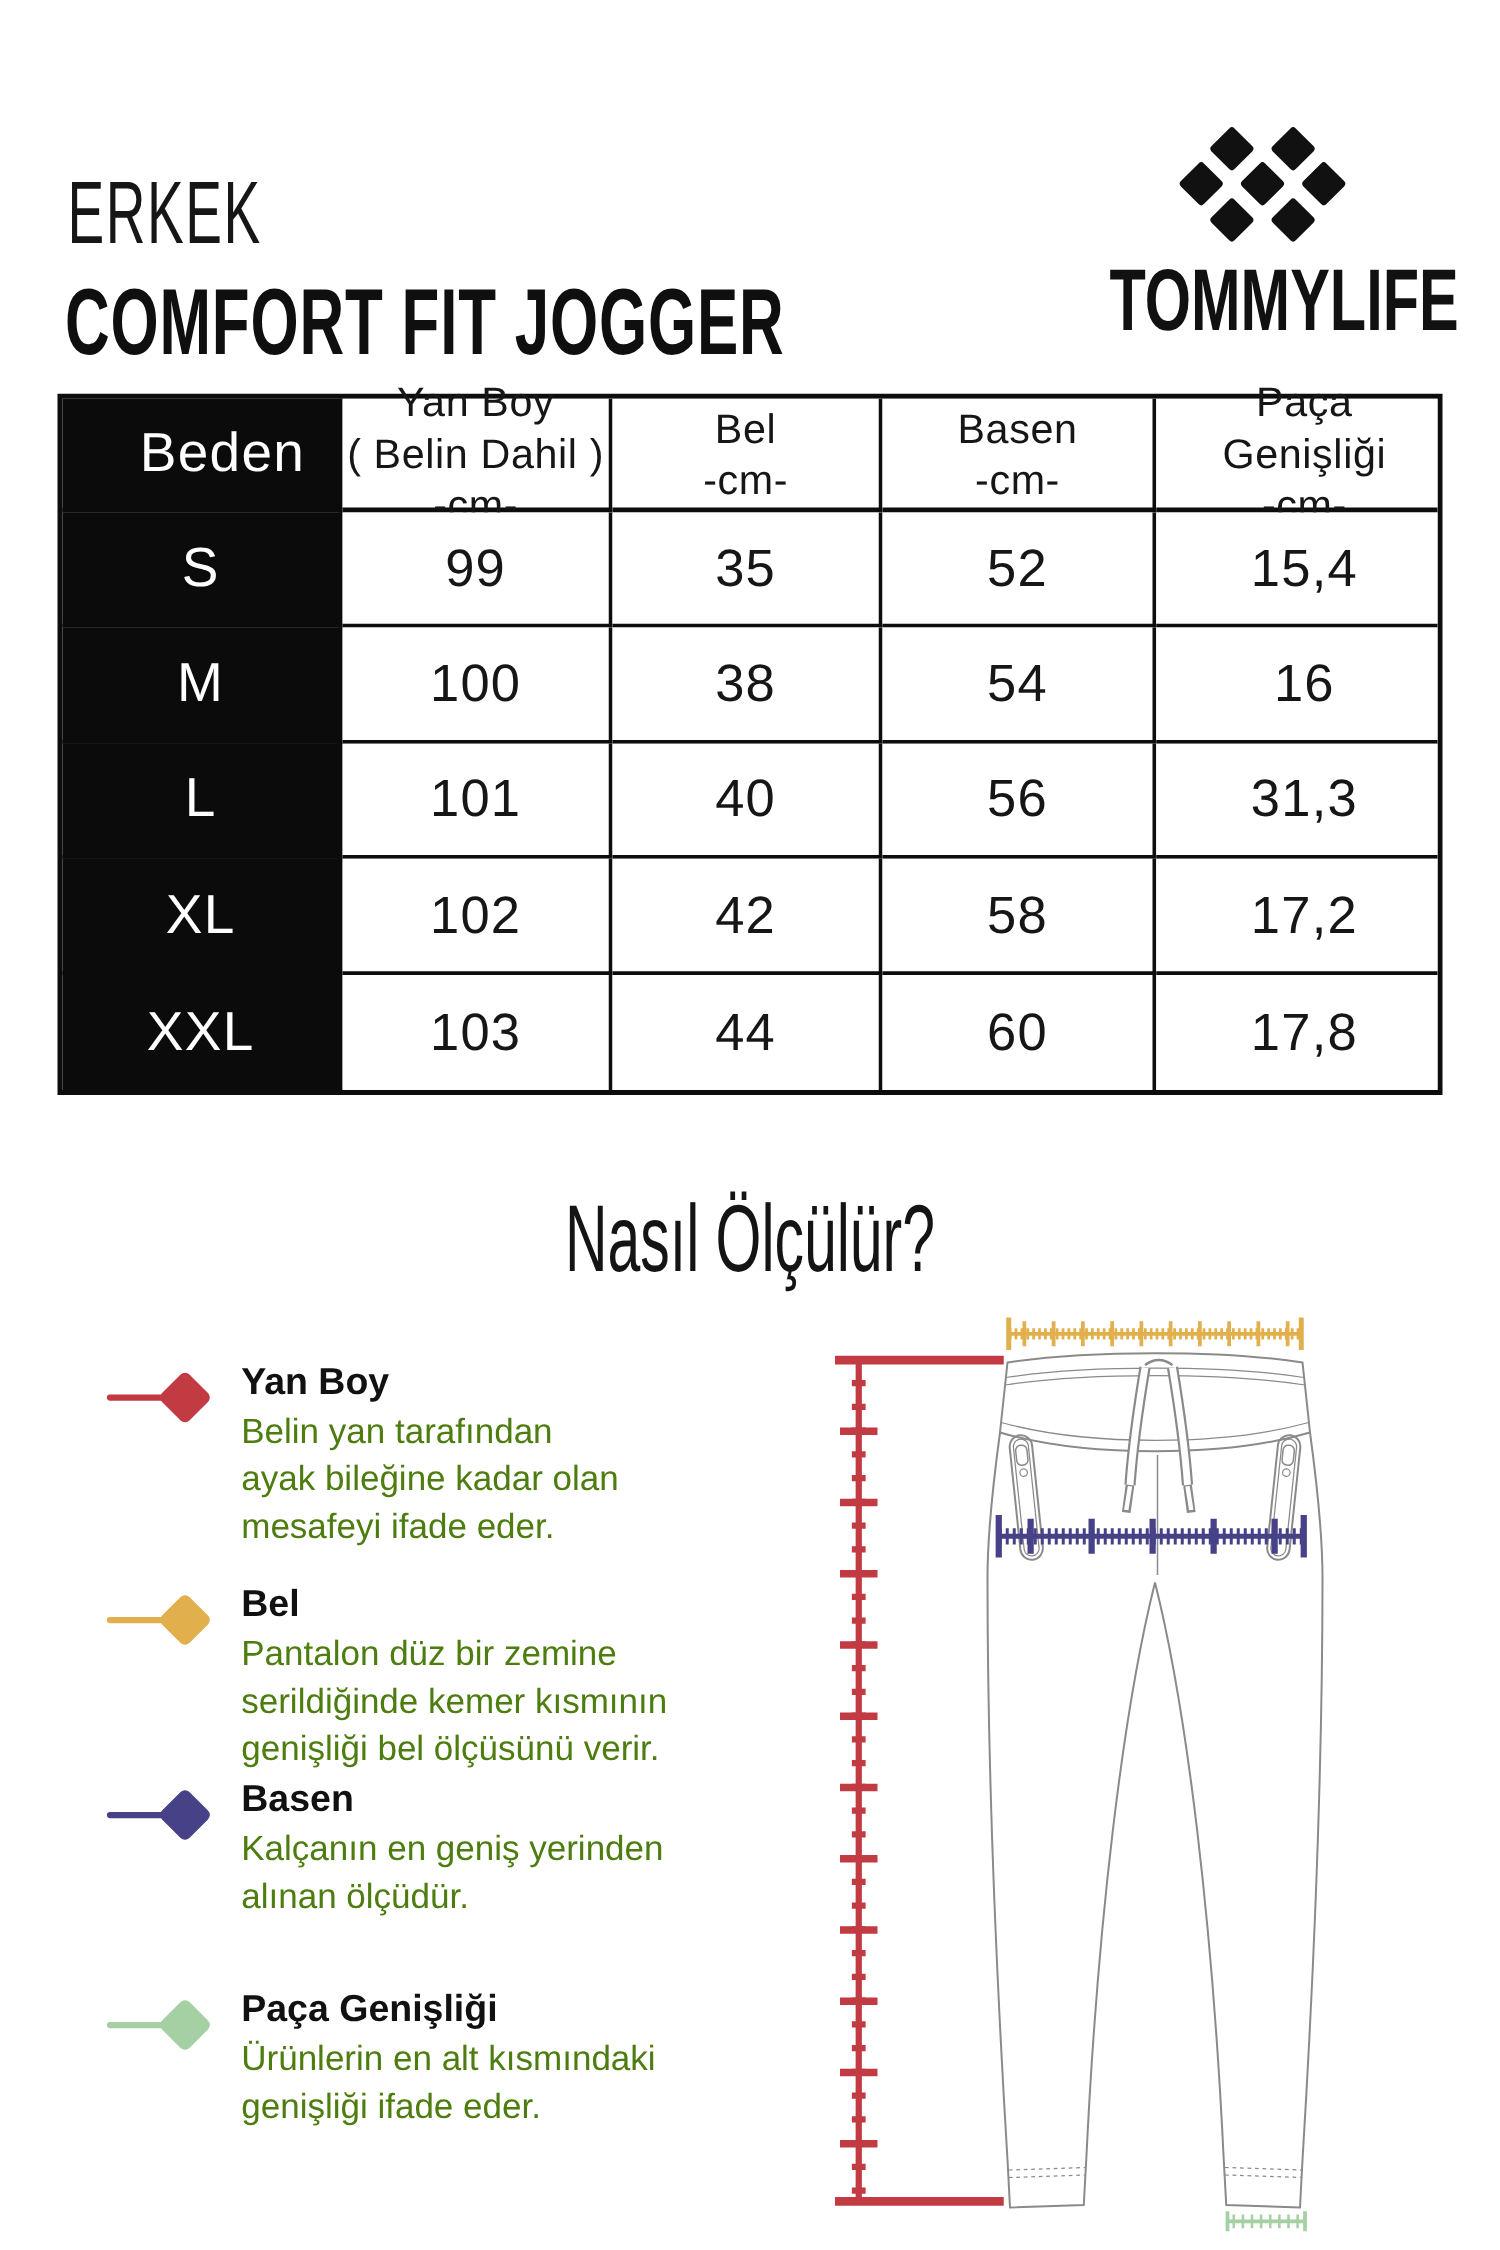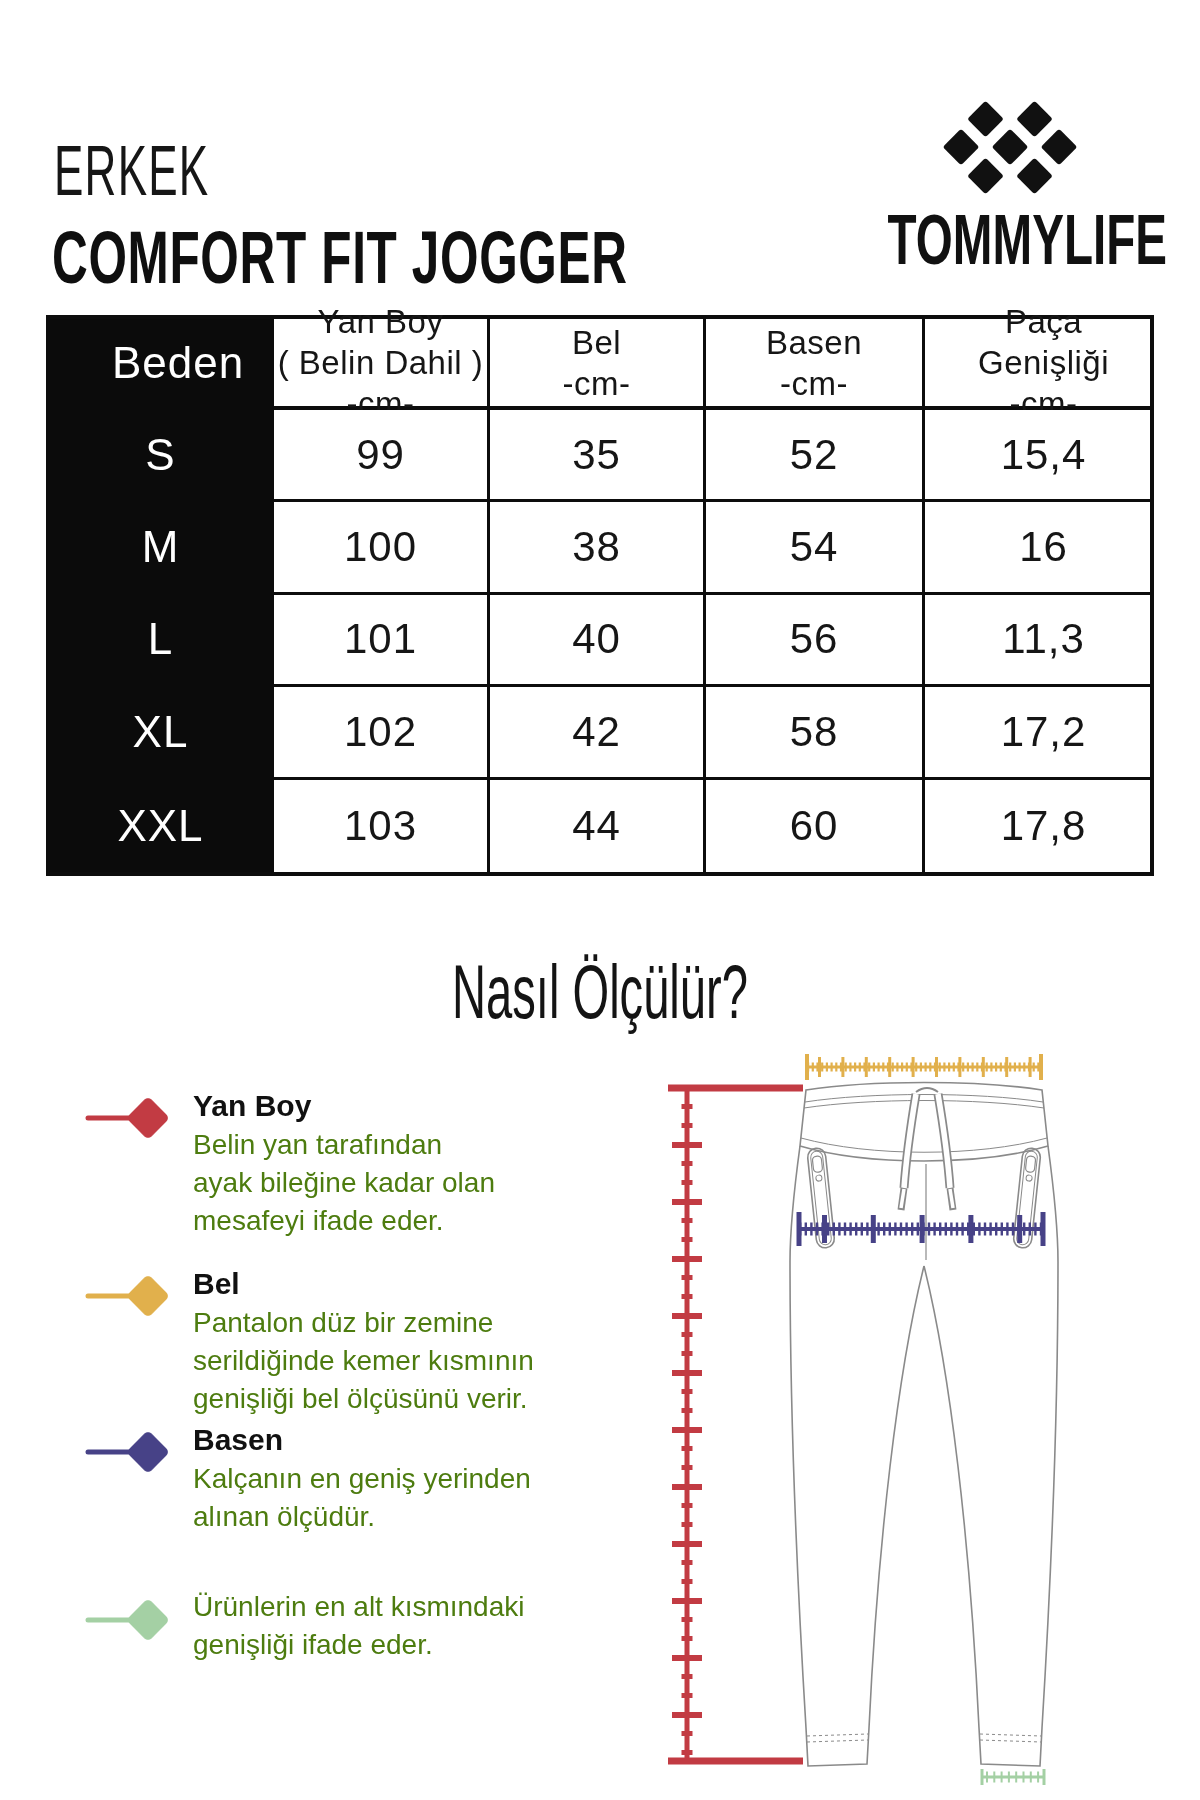--- a/index.html
+++ b/index.html
@@ -129,21 +129,21 @@
     <div class="cell">
         <span class="val">101</span>
       </div>
     <div class="cell">
         <span class="val">40</span>
       </div>
     <div class="cell">
         <span class="val">56</span>
       </div>
     <div class="cell lastcol">
-        <span class="val">11,3</span>
+        <span class="val">31,3</span>
       </div>
 
     <div class="cell dark">
         <span class="size-label">XL</span>
       </div>
     <div class="cell">
         <span class="val">102</span>
       </div>
     <div class="cell">
         <span class="val">42</span>
@@ -211,20 +211,21 @@
       <div class="legend-line">alınan ölçüdür.</div>
     </div>
   </div>
 
   <div class="legend-item" style="top:1588px;">
     <svg class="legend-icon" width="92" height="60" viewBox="0 0 92 60" fill="none" stroke="#a4d0a4">
       <line x1="3" y1="30" x2="50" y2="30" stroke-width="5" stroke-linecap="round"></line>
       <rect x="48" y="15" width="30" height="30" rx="4.5" transform="rotate(45 63 30)" fill="#a4d0a4"></rect>
     </svg>
     <div class="legend-text">
+      <div class="legend-name">Paça Genişliği</div>
       <div class="legend-line">Ürünlerin en alt kısmındaki</div>
       <div class="legend-line">genişliği ifade eder.</div>
     </div>
   </div>
 
   <svg class="diagram" width="640" height="760" viewBox="560 1040 640 760">
 
     <g stroke="#8a8a8a" fill="none" stroke-width="1.6">
 
       <path d="M806,1090 C870,1080 978,1080 1042,1090 L1048,1146 C980,1166 868,1166 800,1146 Z"></path>

